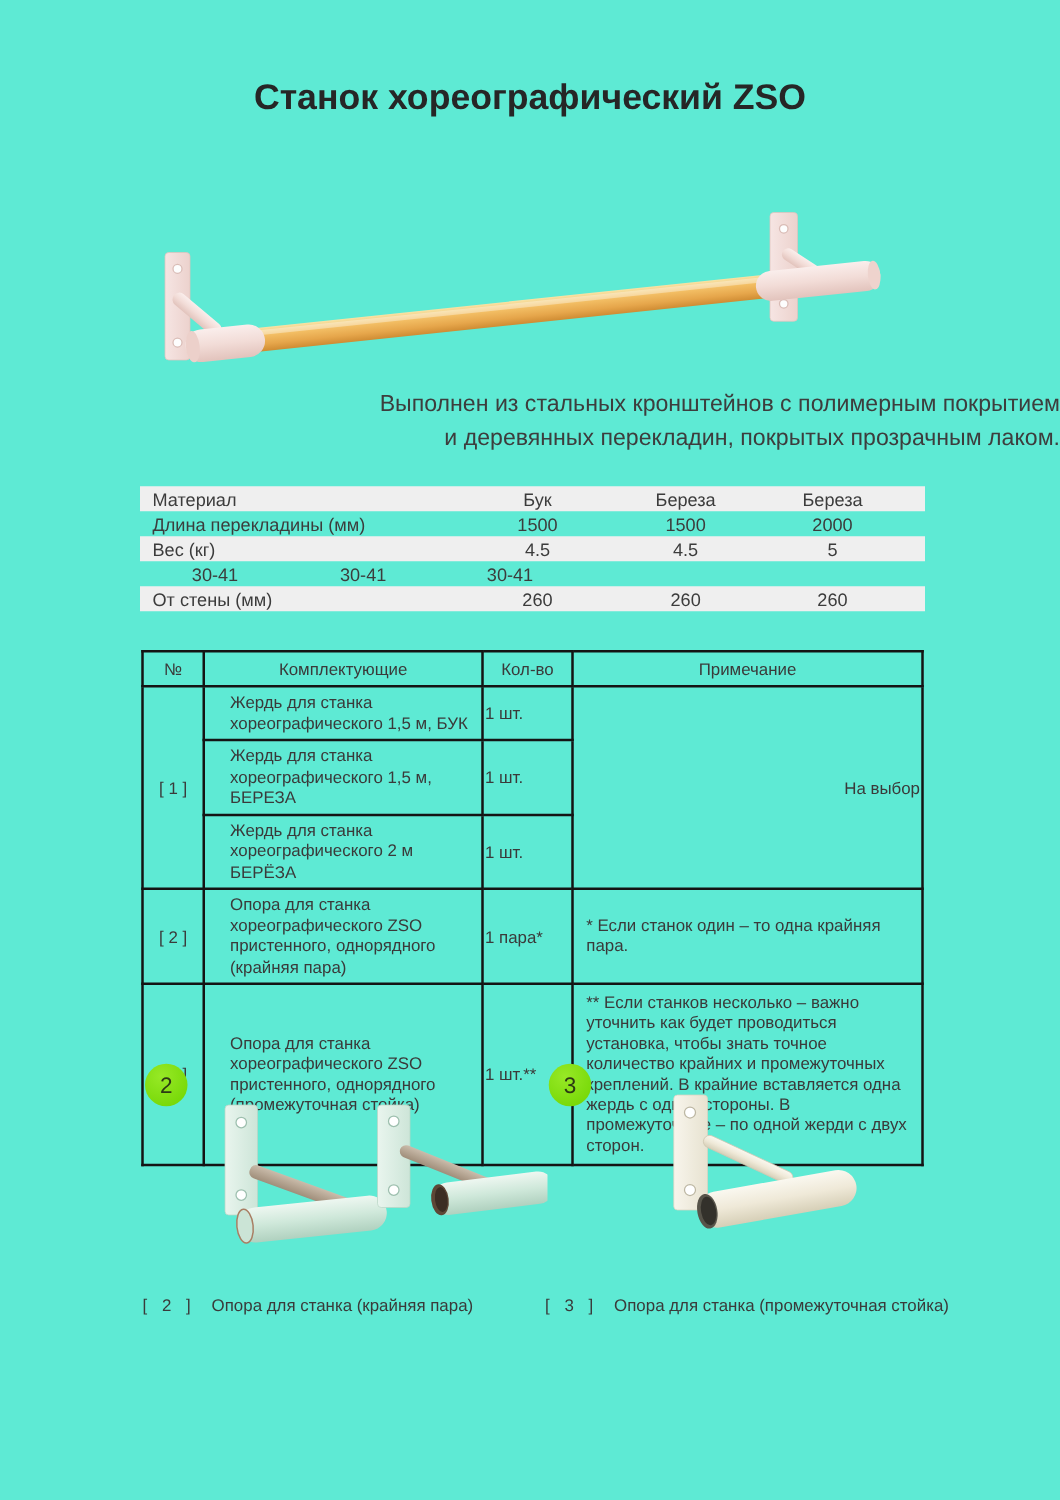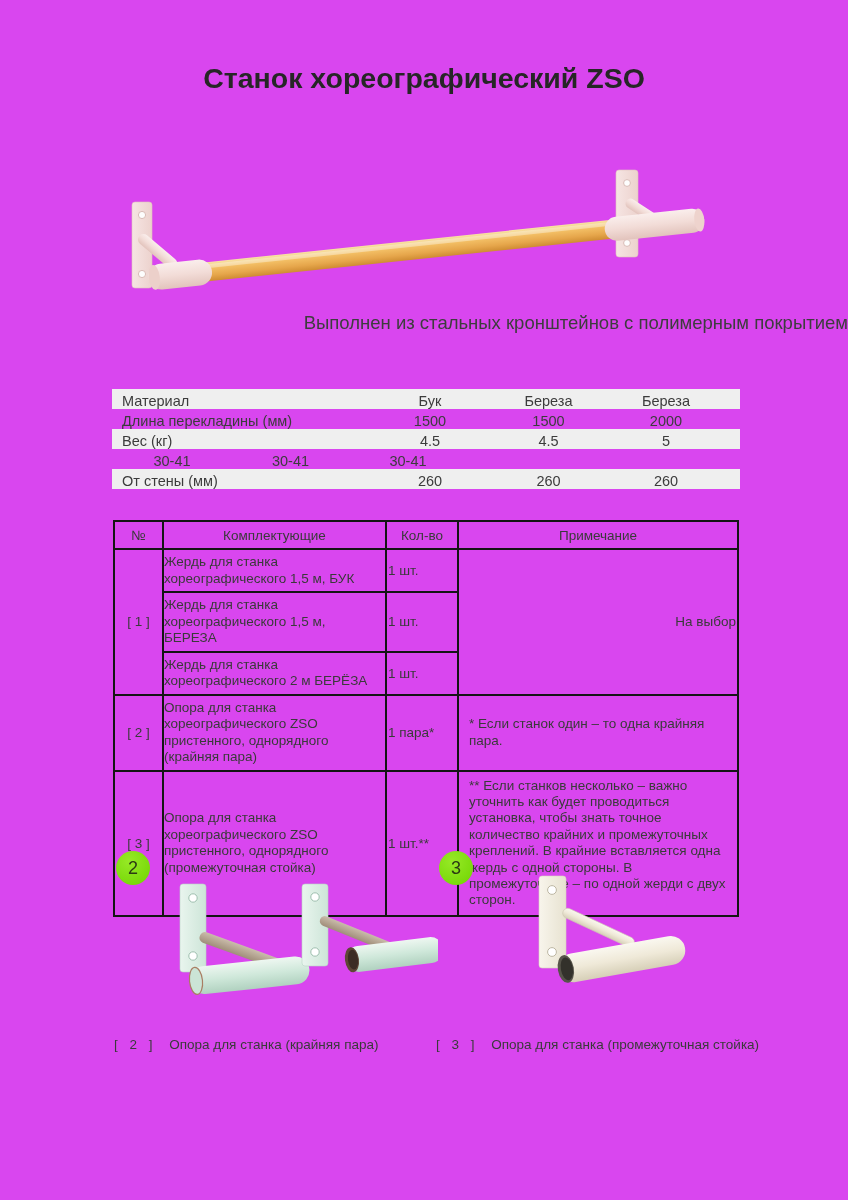--- a/index.html
+++ b/index.html
@@ -1,17 +1,17 @@
 <!DOCTYPE html>
 <html lang="ru"><head>
 <meta charset="utf-8">
 <style>
   html,body{margin:0;padding:0;background:#ffffff;}
   .page{
-    position:relative;width:848px;height:1200px;margin:0 auto;background:#d946ef;
+    position:relative;width:848px;height:1200px;margin:0 auto;background:#5eead4;
     font-family:"Liberation Sans",sans-serif;color:#3a3a3a;overflow:hidden;
   }
   
   .title{position:absolute;top:60px;left:0;width:100%;text-align:center;
     font-size:28.5px;line-height:36px;font-weight:bold;color:#262626;}
   
   .hero{position:absolute;left:110px;top:150px;width:620px;height:150px;}
   
   .desc{position:absolute;top:309px;left:0;width:100%;text-align:right;
     font-size:18.5px;line-height:27px;color:#3d3d3d;}
@@ -22,21 +22,21 @@
   .spec-label{flex:0 0 248px;padding-left:10px;white-space:nowrap;}
   .spec-v1{flex:0 0 120px;text-align:center;}
   .spec-v2{flex:0 0 117px;text-align:center;}
   .spec-v3{flex:0 0 118px;text-align:center;}
   
   .comp{position:absolute;left:113px;top:520px;width:624px;border-collapse:collapse;
     table-layout:fixed;font-size:13.5px;color:#3a3a3a;}
   .comp th,.comp td{border:2px solid #141414;vertical-align:middle;}
   .comp th{font-weight:normal;height:24px;text-align:center;}
   .comp td.num{text-align:center;}
-  .comp td.name{padding:4px 8px 4px 0;line-height:16.5px;height:32px;}
+  .comp td.name{padding:4px 8px 4px 20px;line-height:16.5px;height:32px;}
   .comp td.qty{text-align:left;}
   .comp td.note-c{text-align:right;}
   .comp td.note-l{padding:6px 10px;line-height:16.4px;}
   .comp tr.r2 td{height:62px;}
   .comp tr.r3 td{height:97px;}
   
   .badge{position:absolute;width:34px;height:34px;border-radius:50%;
     background:radial-gradient(circle at 38% 30%,#97e926,#6fd400);
     display:flex;align-items:center;justify-content:center;
     font-size:18px;color:#2c3a14;}
@@ -100,20 +100,21 @@
       <rect x="88" y="114.5" width="415" height="4" fill="#ffffff" opacity="0.35"></rect>
       <rect x="38" y="109" width="64" height="26" rx="13" fill="url(#pinkSleeve)"></rect>
       <ellipse cx="44" cy="122" rx="5.5" ry="12.5" fill="#ecd0ca"></ellipse>
       <rect x="497" y="110" width="100" height="24" rx="12" fill="url(#pinkSleeve)"></rect>
       <ellipse cx="592" cy="122" rx="5" ry="11.5" fill="#eed3cd"></ellipse>
     </g>
   </svg>
 
   <div class="desc">
     <div>Выполнен из стальных кронштейнов с полимерным покрытием</div>
+    <div>и деревянных перекладин, покрытых прозрачным лаком.</div>
   </div>
 
   <div class="spec">
     <div class="spec-row striped">
       <div class="spec-label">Материал</div>
       <div class="spec-v1">Бук</div>
       <div class="spec-v2">Береза</div>
       <div class="spec-v3">Береза</div>
     </div>
     <div class="spec-row">

